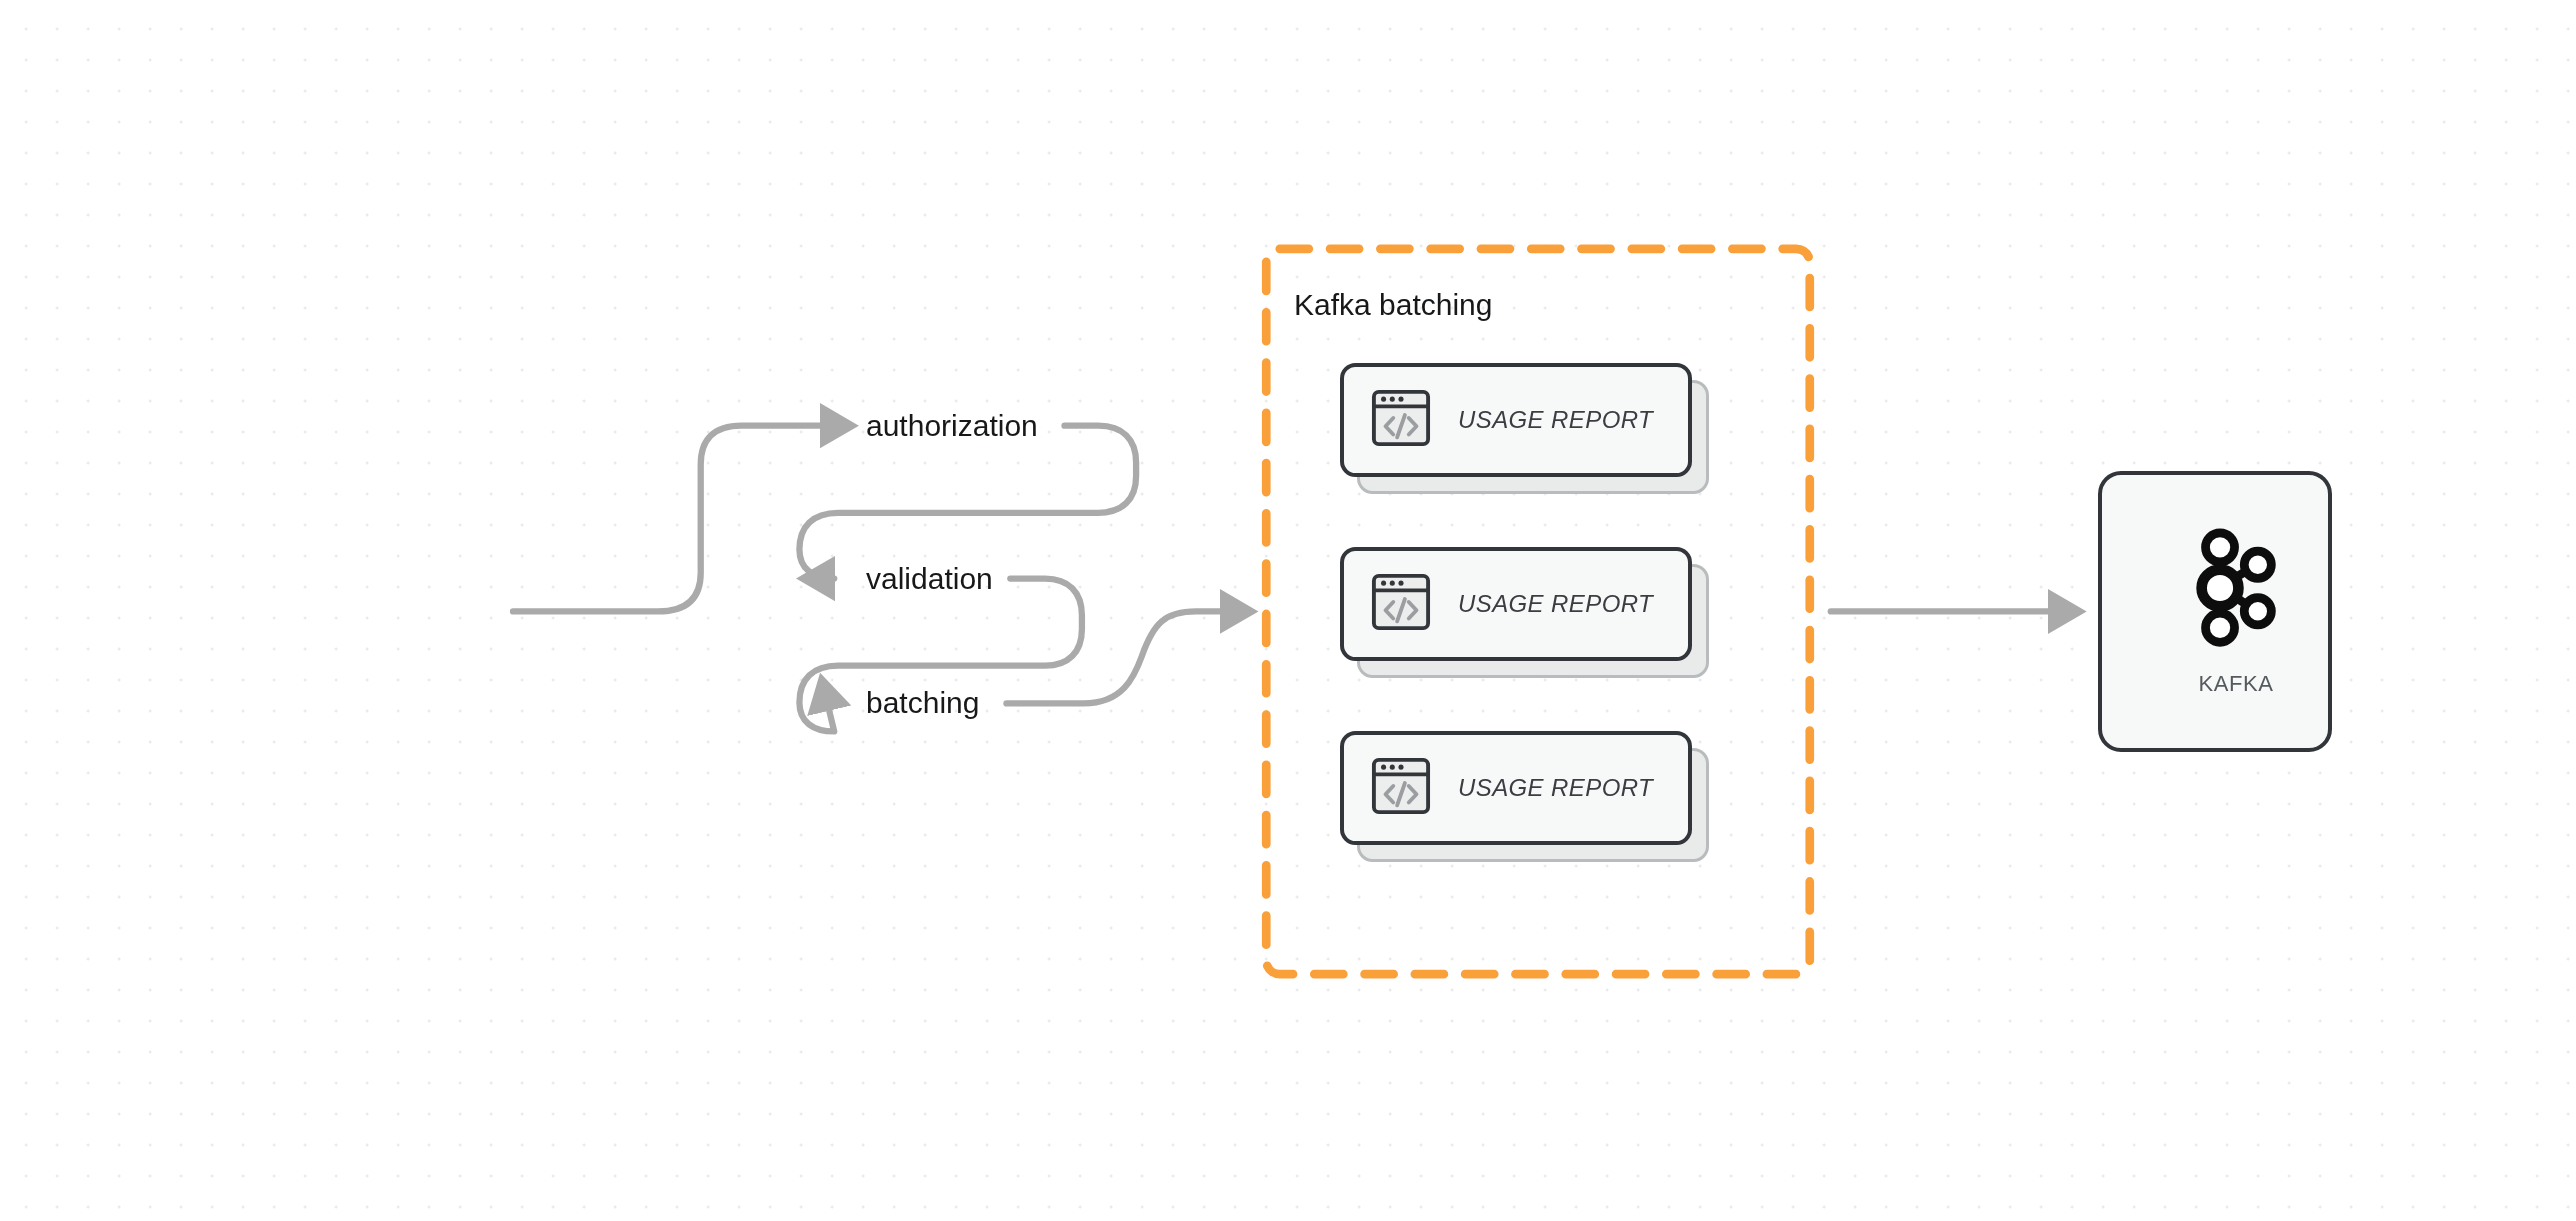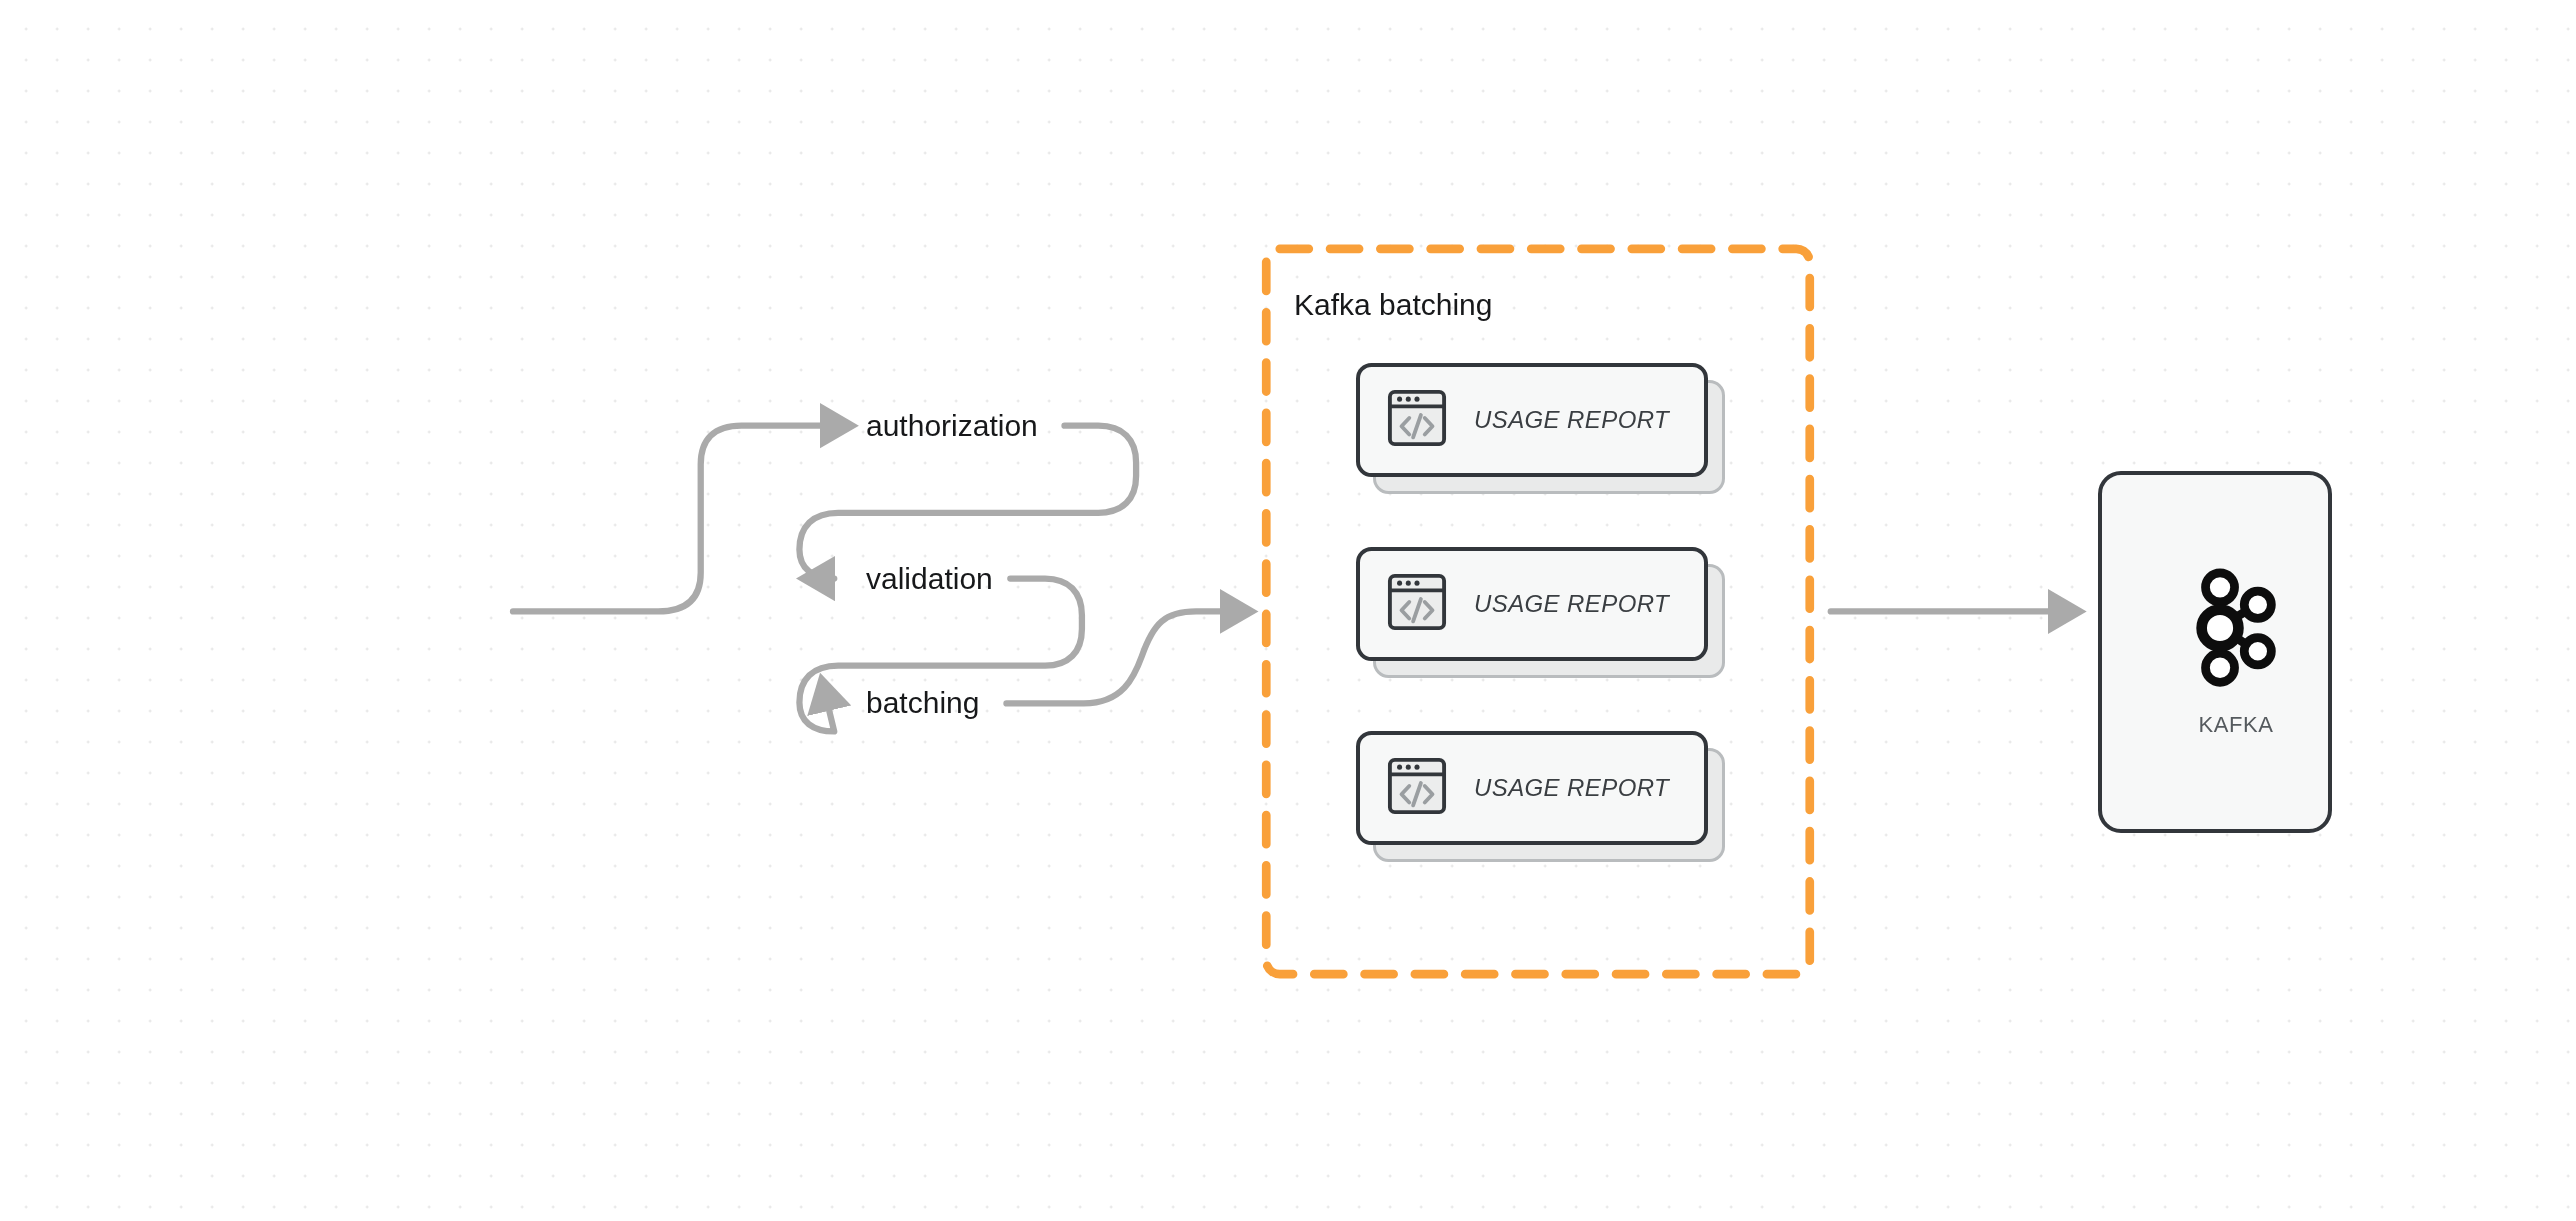--- a/index.html
+++ b/index.html
@@ -45,21 +45,21 @@
     letter-spacing: 0.6px;
     color: #555a5e;
     text-align: center;
     margin-top: 15.5px;
     white-space: nowrap;
   }
   #usage-service-node {
     left: 254px; top: 505px; width: 254px; height: 213px;
   }
   #kafka-node {
-    left: 2098px; top: 471px; width: 234px; height: 362px; padding-left: 42px;
+    left: 2098px; top: 471px; width: 234px; height: 281px; padding-left: 42px;
   }
   
   .step-label {
     position: absolute;
     font-size: 30px;
     color: #17181a;
     white-space: nowrap;
     line-height: 1;
   }
   #step-authorization { left: 866px; top: 411px; }
@@ -77,21 +77,21 @@
     position: absolute;
     left: 33px; top: 46px;
     font-size: 30px;
     color: #17181a;
     white-space: nowrap;
     line-height: 1;
   }
   
   .report-card-wrap {
     position: absolute;
-    left: 95px;
+    left: 79px;
     width: 370px;
     height: 135px;
   }
   .report-card-shadow {
     position: absolute;
     left: 17.4px; top: 17.4px;
     width: 352px; height: 114px;
     box-sizing: border-box;
     background: #e9eaea;
     border: 3.9px solid #b9bcbe;

